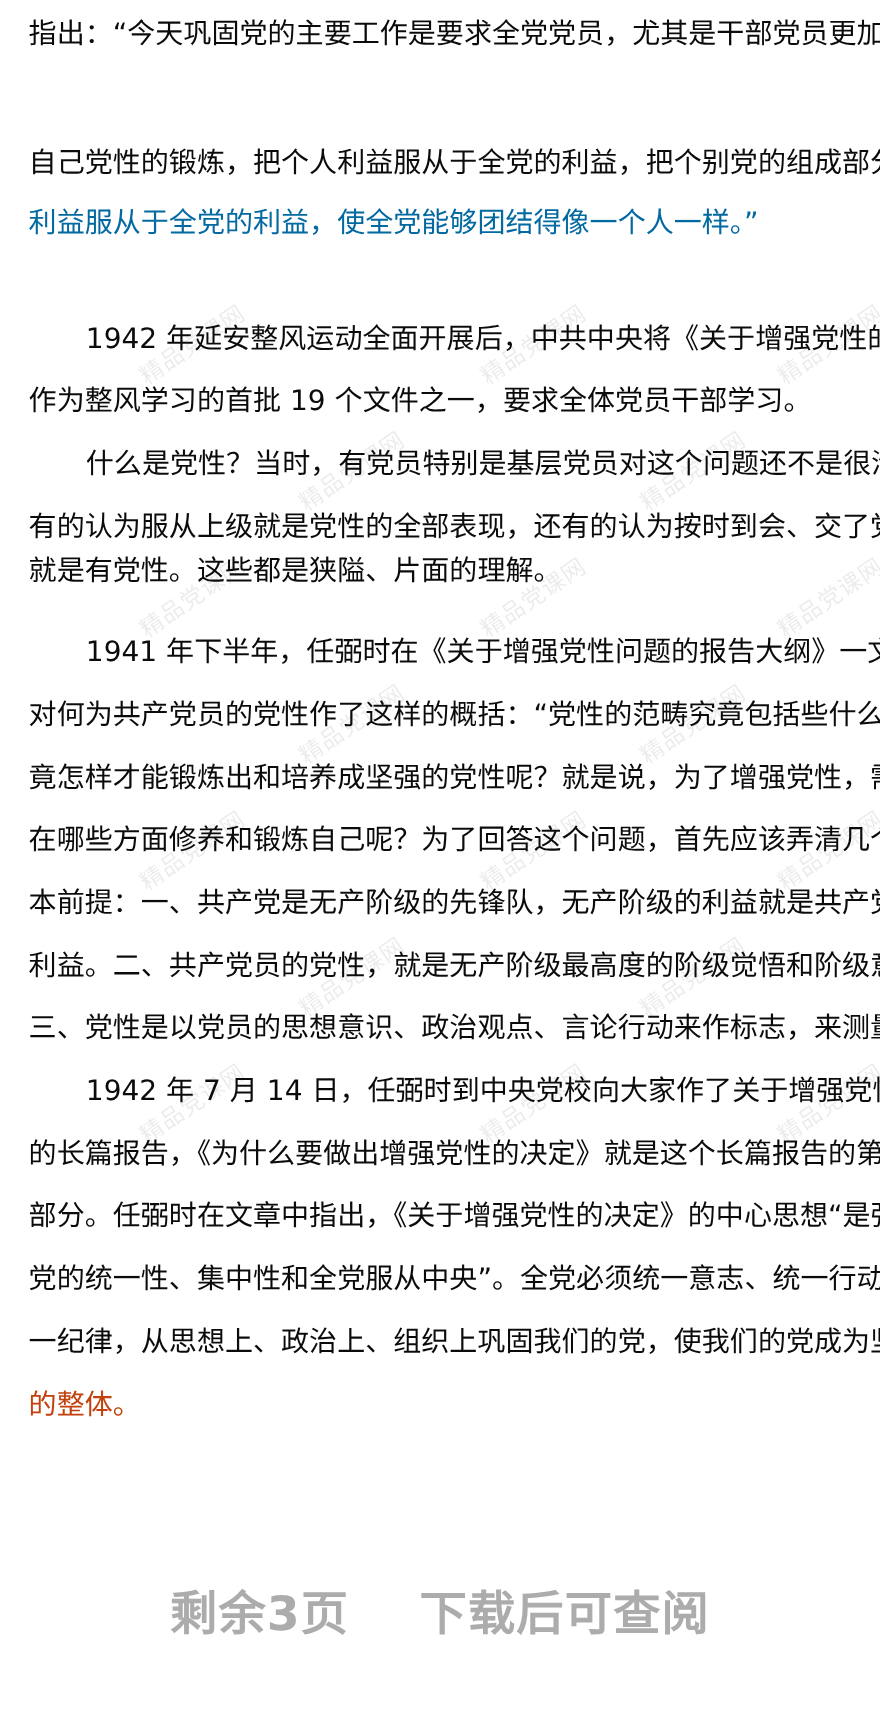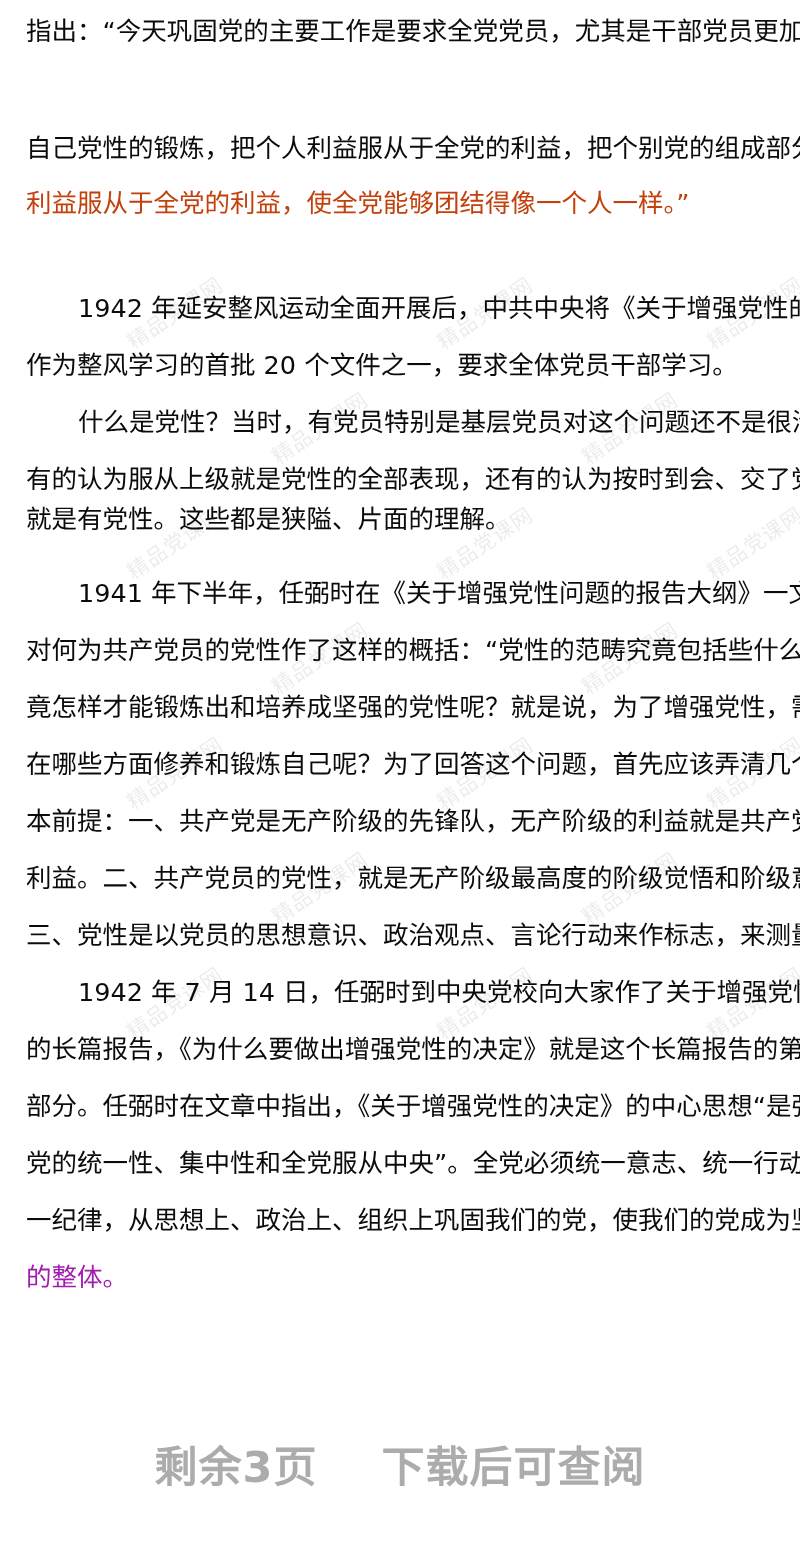--- a/index.html
+++ b/index.html
@@ -107,38 +107,38 @@
       <div class="watermark-mark" style="left: 575px; top: 445px; color: rgb(0, 0, 0); opacity: 0.075; transform: rotate(-34deg);">精品党课网</div>
       <div class="watermark-mark" style="left: 265px; top: 675px; color: rgb(0, 0, 0); opacity: 0.075; transform: rotate(-34deg);">精品党课网</div>
       <div class="watermark-mark" style="left: 575px; top: 675px; color: rgb(0, 0, 0); opacity: 0.075; transform: rotate(-34deg);">精品党课网</div>
       <div class="watermark-mark" style="left: 265px; top: 905px; color: rgb(0, 0, 0); opacity: 0.075; transform: rotate(-34deg);">精品党课网</div>
       <div class="watermark-mark" style="left: 575px; top: 905px; color: rgb(0, 0, 0); opacity: 0.075; transform: rotate(-34deg);">精品党课网</div>
     </div>
 
   <div id="doc-body">
       <div class="text-line" style="top: 18px; color: rgb(11, 11, 11);">指出：“今天巩固党的主要工作是要求全党党员，尤其是干部党员更加增强</div>
       <div class="text-line" style="top: 135px; color: rgb(11, 11, 11);">自己党性的锻炼，把个人利益服从于全党的利益，把个别党的组成部分的</div>
-      <div class="text-line" style="top: 190px; color: #c2410c;">利益服从于全党的利益，使全党能够团结得像一个人一样。”</div>
+      <div class="text-line" style="top: 190px; color: #0369a1;">利益服从于全党的利益，使全党能够团结得像一个人一样。”</div>
       <div class="text-line indent" style="top: 295px; padding-left: 52px; color: rgb(11, 11, 11);">1942 年延安整风运动全面开展后，中共中央将《关于增强党性的决定》</div>
-      <div class="text-line" style="top: 352px; color: rgb(11, 11, 11);">作为整风学习的首批 20 个文件之一，要求全体党员干部学习。</div>
+      <div class="text-line" style="top: 352px; color: rgb(11, 11, 11);">作为整风学习的首批 19 个文件之一，要求全体党员干部学习。</div>
       <div class="text-line indent" style="top: 409px; padding-left: 52px; color: rgb(11, 11, 11);">什么是党性？当时，有党员特别是基层党员对这个问题还不是很清楚，</div>
       <div class="text-line" style="top: 466px; color: rgb(11, 11, 11);">有的认为服从上级就是党性的全部表现，还有的认为按时到会、交了党费</div>
       <div class="text-line" style="top: 506px; color: rgb(11, 11, 11);">就是有党性。这些都是狭隘、片面的理解。</div>
       <div class="text-line indent" style="top: 580px; padding-left: 52px; color: rgb(11, 11, 11);">1941 年下半年，任弼时在《关于增强党性问题的报告大纲》一文中，</div>
       <div class="text-line" style="top: 637px; color: rgb(11, 11, 11);">对何为共产党员的党性作了这样的概括：“党性的范畴究竟包括些什么，究</div>
       <div class="text-line" style="top: 694px; color: rgb(11, 11, 11);">竟怎样才能锻炼出和培养成坚强的党性呢？就是说，为了增强党性，需要</div>
       <div class="text-line" style="top: 751px; color: rgb(11, 11, 11);">在哪些方面修养和锻炼自己呢？为了回答这个问题，首先应该弄清几个基</div>
       <div class="text-line" style="top: 808px; color: rgb(11, 11, 11);">本前提：一、共产党是无产阶级的先锋队，无产阶级的利益就是共产党的</div>
       <div class="text-line" style="top: 865px; color: rgb(11, 11, 11);">利益。二、共产党员的党性，就是无产阶级最高度的阶级觉悟和阶级意识。</div>
       <div class="text-line" style="top: 922px; color: rgb(11, 11, 11);">三、党性是以党员的思想意识、政治观点、言论行动来作标志，来测量的。”</div>
       <div class="text-line indent" style="top: 979px; padding-left: 52px; color: rgb(11, 11, 11);">1942 年 7 月 14 日，任弼时到中央党校向大家作了关于增强党性问题</div>
       <div class="text-line" style="top: 1036px; color: rgb(11, 11, 11);">的长篇报告，《为什么要做出增强党性的决定》就是这个长篇报告的第一</div>
       <div class="text-line" style="top: 1093px; color: rgb(11, 11, 11);">部分。任弼时在文章中指出，《关于增强党性的决定》的中心思想“是强调</div>
       <div class="text-line" style="top: 1150px; color: rgb(11, 11, 11);">党的统一性、集中性和全党服从中央”。全党必须统一意志、统一行动、统</div>
       <div class="text-line" style="top: 1207px; color: rgb(11, 11, 11);">一纪律，从思想上、政治上、组织上巩固我们的党，使我们的党成为坚固</div>
-      <div class="text-line" style="top: 1264px; color: #a21caf;">的整体。</div>
+      <div class="text-line" style="top: 1264px; color: #c2410c;">的整体。</div>
     </div>
 
   <div id="footer-teaser">
     <span class="teaser-text" style="color: rgb(172, 172, 172);">剩余3页    下载后可查阅</span>
   </div>
 
 </div>
 
 </body></html>

